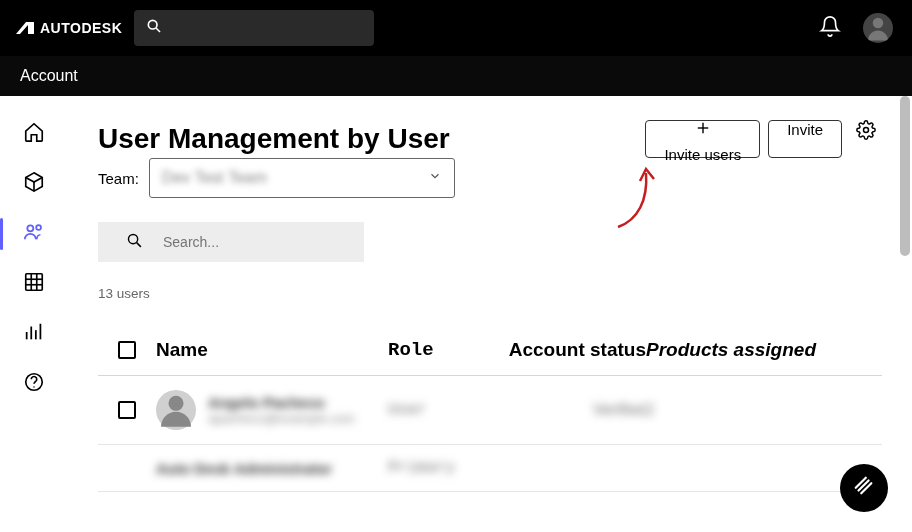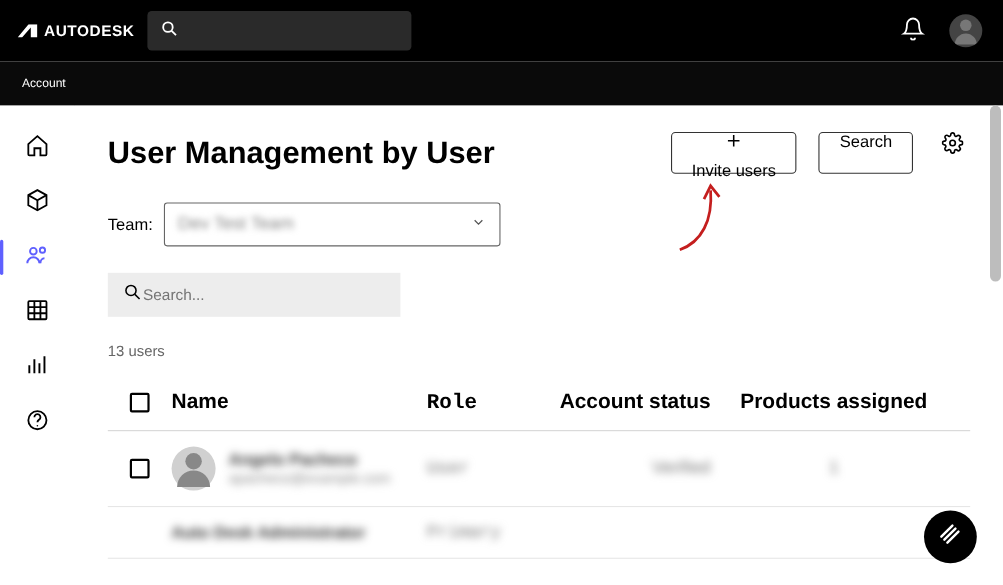--- a/index.html
+++ b/index.html
@@ -62,21 +62,21 @@
     }
     .nav-bar {
       height: 40px;
       background: #0a0a0a;
       display: flex;
       align-items: center;
       padding: 0 20px;
     }
     .nav-item {
       color: #fff;
-      font-size: 11px;
+      font-size: 16px;
       font-weight: 500;
     }
     .main-wrap {
       display: flex;
       height: calc(100% - 96px);
     }
     .sidebar {
       width: 68px;
       background: #fff;
       display: flex;
@@ -108,22 +108,21 @@
     .content {
       flex: 1;
       padding: 24px 30px 0 30px;
       overflow-y: auto;
       background: #fff;
       position: relative;
     }
     .page-header {
       display: flex;
       align-items: center;
-      gap: 20px;
-      margin-bottom: 26px;
+      gap: 8px;
     }
     .page-title {
       font-size: 28px;
       font-weight: 800;
       color: #000;
       flex: 1;
     }
     .btn {
       height: 38px;
       padding: 0 18px;
@@ -160,36 +159,36 @@
       cursor: pointer;
       justify-content: space-between;
     }
     .select .value { color: #888; filter: blur(3px); }
     .search-field {
       background: #ededed;
       height: 40px;
       width: 266px;
       display: flex;
       align-items: center;
-      padding: 0 14px;
-      gap: 1px;
+      padding: 0 28px;
+      gap: 20px;
       margin-bottom: 24px;
     }
     .search-field input {
       border: none;
       background: transparent;
       font-size: 14px;
       outline: none;
       flex: 1;
       color: #555;
     }
     .count {
       font-size: 13.5px;
       color: #666;
-      margin-bottom: 14px;
+      margin-bottom: 24px;
     }
     .table {
       width: 100%;
     }
     .thead {
       display: flex;
       align-items: center;
       padding: 14px 0;
       border-bottom: 1px solid #d6d6d6;
     }
@@ -197,21 +196,21 @@
     .checkbox {
       width: 18px; height: 18px;
       border: 2px solid #000;
       border-radius: 2px;
       cursor: pointer;
     }
     .th { font-weight: 700; font-size: 19px; color: #000; }
     .col-name { flex: 0 0 232px; display:flex; align-items:center; }
     .col-role { flex: 0 0 112px; font-family: Liberation Mono, monospace; }
     .col-status { flex: 0 0 146px; text-align: right; }
-    .col-products { flex: 1; text-align: center; padding-right: 12px;}
+    .col-products { flex: 1; text-align: left; padding-right: 12px; font-style: italic;}
     .trow {
       display: flex;
       align-items: center;
       padding: 14px 0;
       border-bottom: 1px solid #e6e6e6;
     }
     .row-avatar {
       width: 40px; height: 40px;
       border-radius: 50%;
       background: #d0d0d0;
@@ -346,21 +345,21 @@
     <div class="page-header">
       <div class="page-title">User Management by User</div>
       <button class="btn">
         <span><svg width="14" height="14" viewBox="0 0 24 24" fill="none" stroke="#000" stroke-width="2.4">
               <line x1="12" y1="3" x2="12" y2="21"></line>
               <line x1="3" y1="12" x2="21" y2="12"></line>
             </svg></span>
         <span>Invite users</span>
       </button>
       <button class="btn">
-        <span>Search</span>
+        <span>Invite</span>
       </button>
       <button class="btn btn-ghost">
         <span><svg width="20" height="20" viewBox="0 0 24 24" fill="none" stroke="#000" stroke-width="1.8">
               <circle cx="12" cy="12" r="3"></circle>
               <path d="M19.4 15a1.7 1.7 0 0 0 .34 1.87l.06.06a2 2 0 1 1-2.83 2.83l-.06-.06a1.7 1.7 0 0 0-1.87-.34 1.7 1.7 0 0 0-1 1.56V21a2 2 0 1 1-4 0v-.09a1.7 1.7 0 0 0-1.11-1.56 1.7 1.7 0 0 0-1.87.34l-.06.06a2 2 0 1 1-2.83-2.83l.06-.06a1.7 1.7 0 0 0 .34-1.87 1.7 1.7 0 0 0-1.56-1H3a2 2 0 1 1 0-4h.09a1.7 1.7 0 0 0 1.56-1.11 1.7 1.7 0 0 0-.34-1.87l-.06-.06a2 2 0 1 1 2.83-2.83l.06.06a1.7 1.7 0 0 0 1.87.34H9a1.7 1.7 0 0 0 1-1.56V3a2 2 0 1 1 4 0v.09a1.7 1.7 0 0 0 1 1.56 1.7 1.7 0 0 0 1.87-.34l.06-.06a2 2 0 1 1 2.83 2.83l-.06.06a1.7 1.7 0 0 0-.34 1.87V9a1.7 1.7 0 0 0 1.56 1H21a2 2 0 1 1 0 4h-.09a1.7 1.7 0 0 0-1.56 1z"></path>
             </svg></span>
       </button>
     </div>
 
     <div class="team-row">

